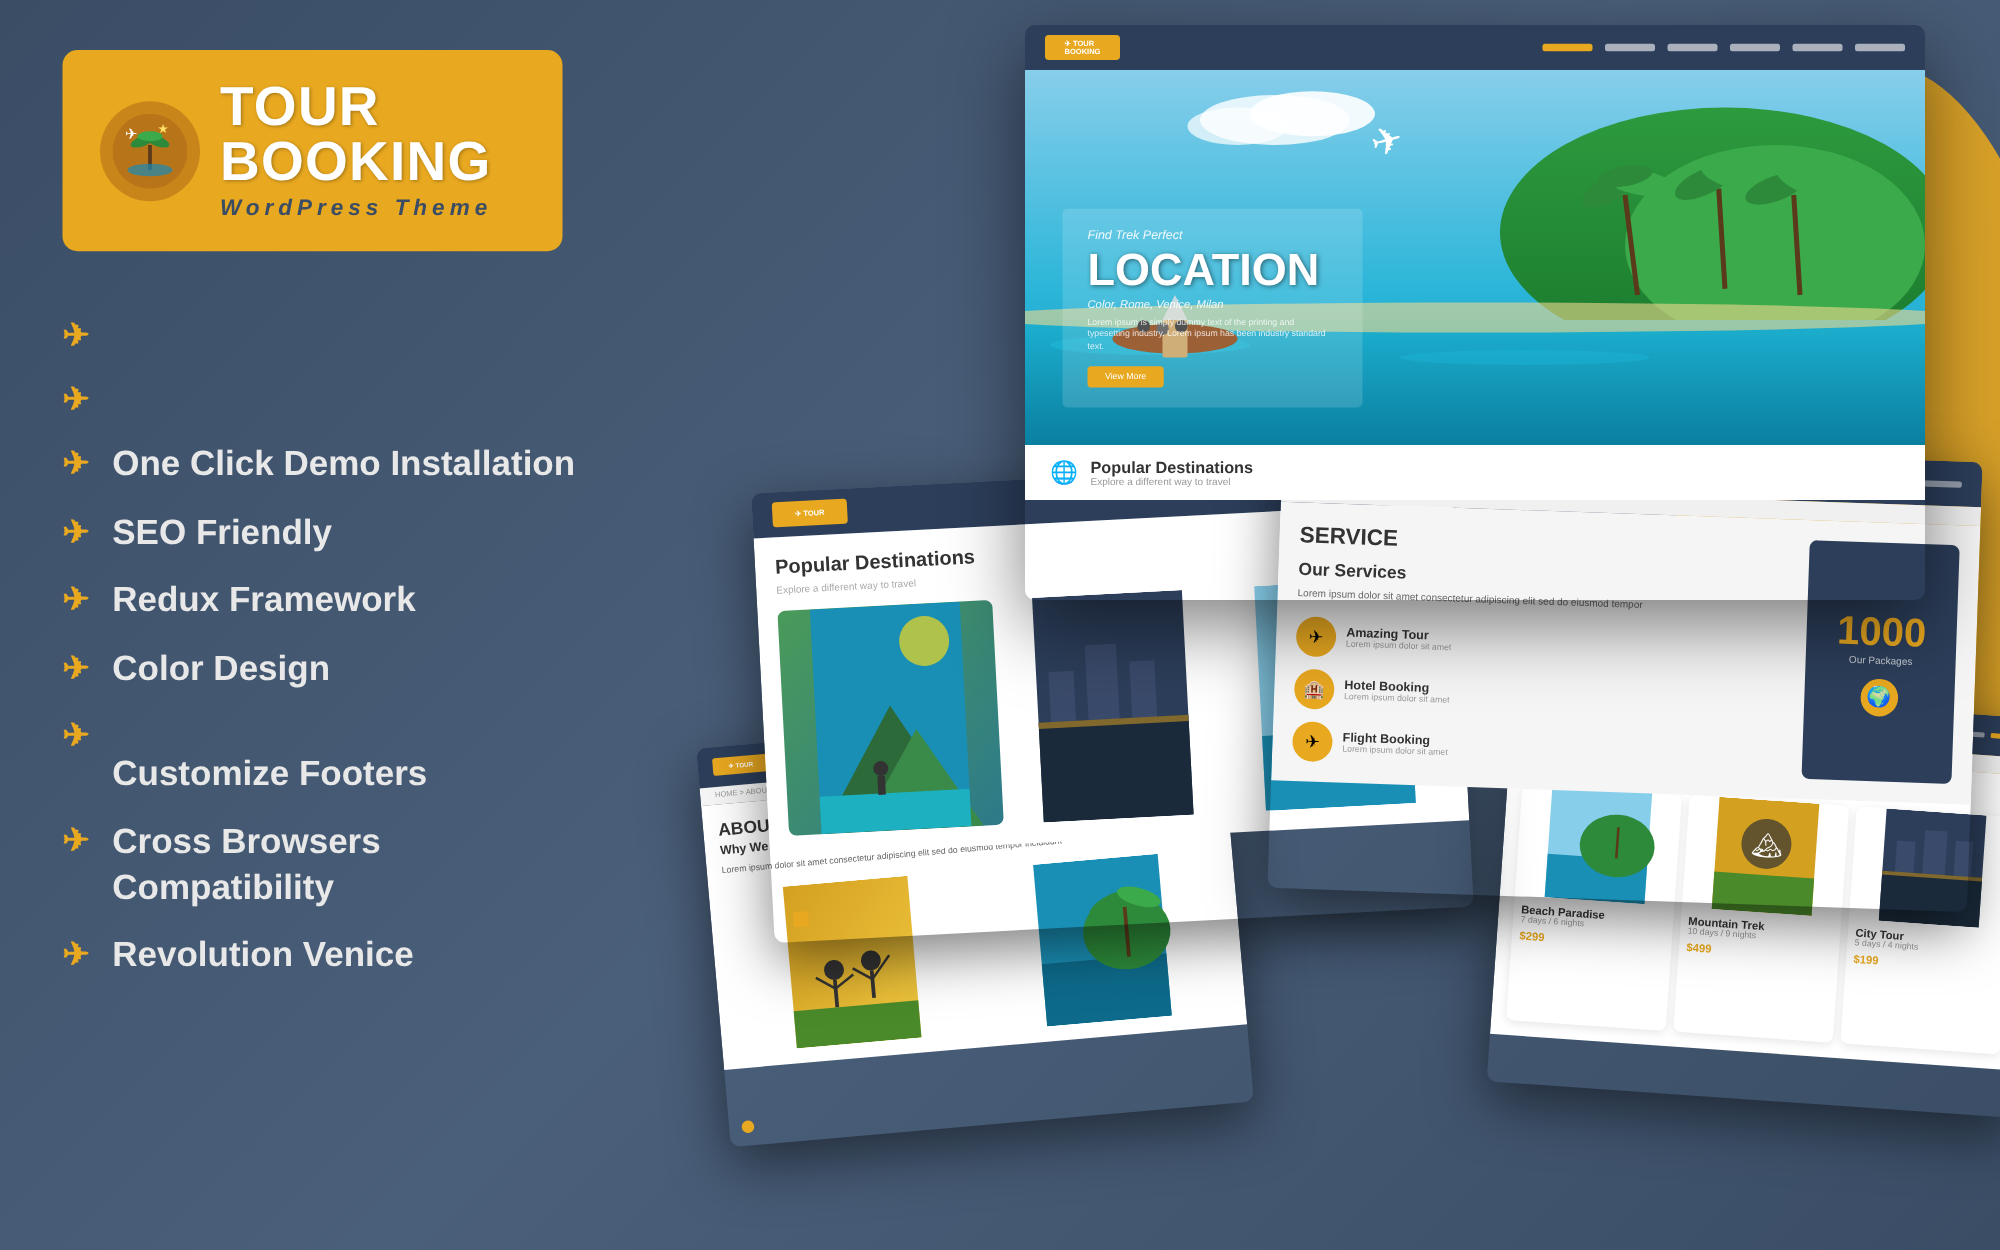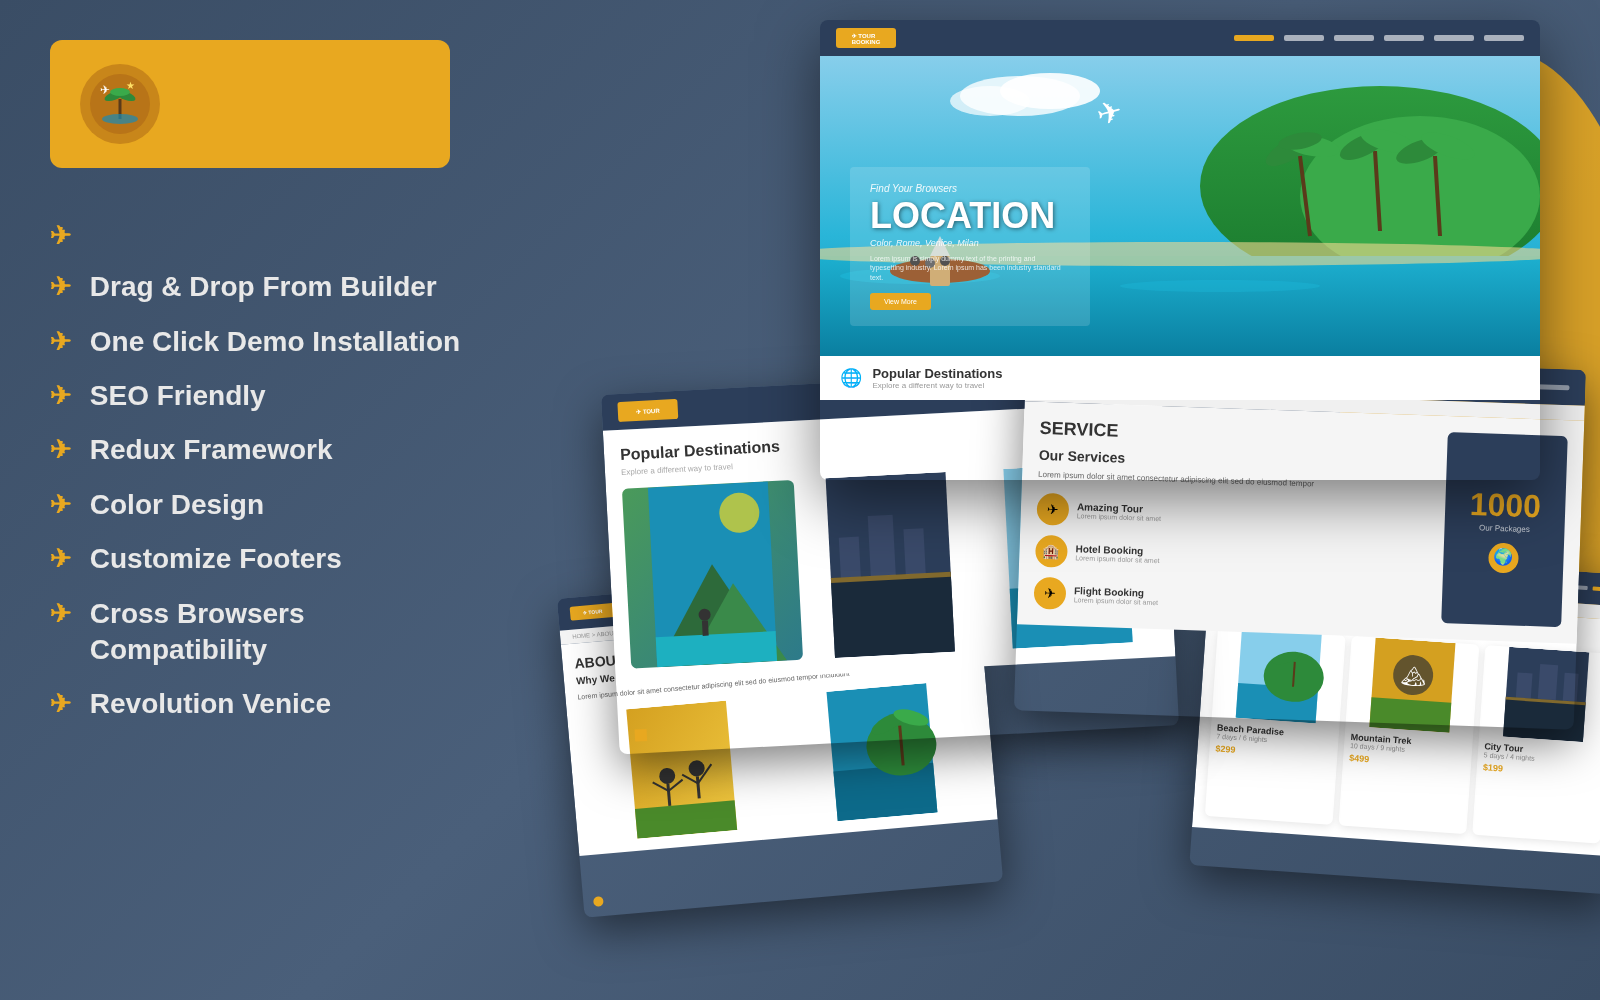--- a/index.html
+++ b/index.html
@@ -312,49 +312,53 @@
         <ellipse cx="36" cy="22" rx="10" ry="4" fill="#2d8a3a" transform="rotate(20 36 22)"></ellipse>
         <ellipse cx="30" cy="18" rx="10" ry="4" fill="#3aaa4a" transform="rotate(0 30 18)"></ellipse>
 
         <ellipse cx="30" cy="45" rx="18" ry="5" fill="#1a8ab5" opacity="0.7"></ellipse>
 
         <text x="10" y="20" font-size="12" fill="white">✈</text>
 
         <text x="36" y="15" font-size="10" fill="#ffe066">★</text>
       </svg>
     </div>
+    <div class="logo-text-block">
+      <span class="logo-title">TOUR</span>
+      <span class="logo-subtitle">BOOKING</span>
+      <span class="logo-tagline">WordPress Theme</span>
+    </div>
   </div>
 
   <ul class="feature-list">
   <li class="feature-item">
         <span class="arrow-icon">✈</span>
       </li>
       <li class="feature-item">
         <span class="arrow-icon">✈</span>
-        <span class="feature-text" style="white-space: pre-line;">Drag &amp; Drop From Builder</span>
       </li>
       <li class="feature-item">
         <span class="arrow-icon">✈</span>
         <span class="feature-text" style="white-space: pre-line;">One Click Demo Installation</span>
       </li>
       <li class="feature-item">
         <span class="arrow-icon">✈</span>
         <span class="feature-text" style="white-space: pre-line;">SEO Friendly</span>
       </li>
       <li class="feature-item">
         <span class="arrow-icon">✈</span>
         <span class="feature-text" style="white-space: pre-line;">Redux Framework</span>
       </li>
       <li class="feature-item">
         <span class="arrow-icon">✈</span>
         <span class="feature-text" style="white-space: pre-line;">Color Design</span>
       </li>
       <li class="feature-item">
         <span class="arrow-icon">✈</span>
-        <span class="feature-text" style="white-space: pre-line;">Customize Footers</span>
+        <span class="feature-text" style="white-space: pre-line; margin-top: 30px;">Customize Footers</span>
       </li>
       <li class="feature-item">
         <span class="arrow-icon">✈</span>
         <span class="feature-text" style="white-space: pre-line;">Cross Browsers
 Compatibility</span>
       </li>
       <li class="feature-item">
         <span class="arrow-icon">✈</span>
         <span class="feature-text" style="white-space: pre-line;">Revolution Venice</span>
       </li>
@@ -437,21 +441,21 @@
 
         <circle cx="95" cy="205" r="5" fill="#333"></circle>
         <circle cx="110" cy="207" r="5" fill="#555"></circle>
         <circle cx="125" cy="205" r="5" fill="#333"></circle>
 
         <text x="280" y="70" font-size="30" fill="white" transform="rotate(-15 280 70)">✈</text>
       </svg>
 
       <div class="mock-hero-overlay">
         <div style="background: rgba(255,255,255,0.15); padding: 16px 20px; border-radius: 4px; max-width: 260px;">
-          <div class="mock-hero-subtitle">Find Your Browsers</div>
+          <div class="mock-hero-subtitle">Find Trek Perfect</div>
           <div style="font-size:36px; font-weight:900; color:white; text-shadow:1px 1px 4px rgba(0,0,0,0.5); line-height:1;">LOCATION</div>
           <div style="font-size:9px; color:rgba(255,255,255,0.9); margin-top:4px; font-style:italic;">Color, Rome, Venice, Milan</div>
           <div class="mock-hero-desc">Lorem ipsum is simply dummy text of the printing and typesetting industry. Lorem ipsum has been industry standard text.</div>
           <button class="mock-hero-btn">View More</button>
         </div>
       </div>
     </div>
 
     <div style="background: white; padding: 10px 20px; display:flex; align-items:center; gap:10px;">
       <div style="font-size: 18px; color: #e8a820;">🌐</div>

